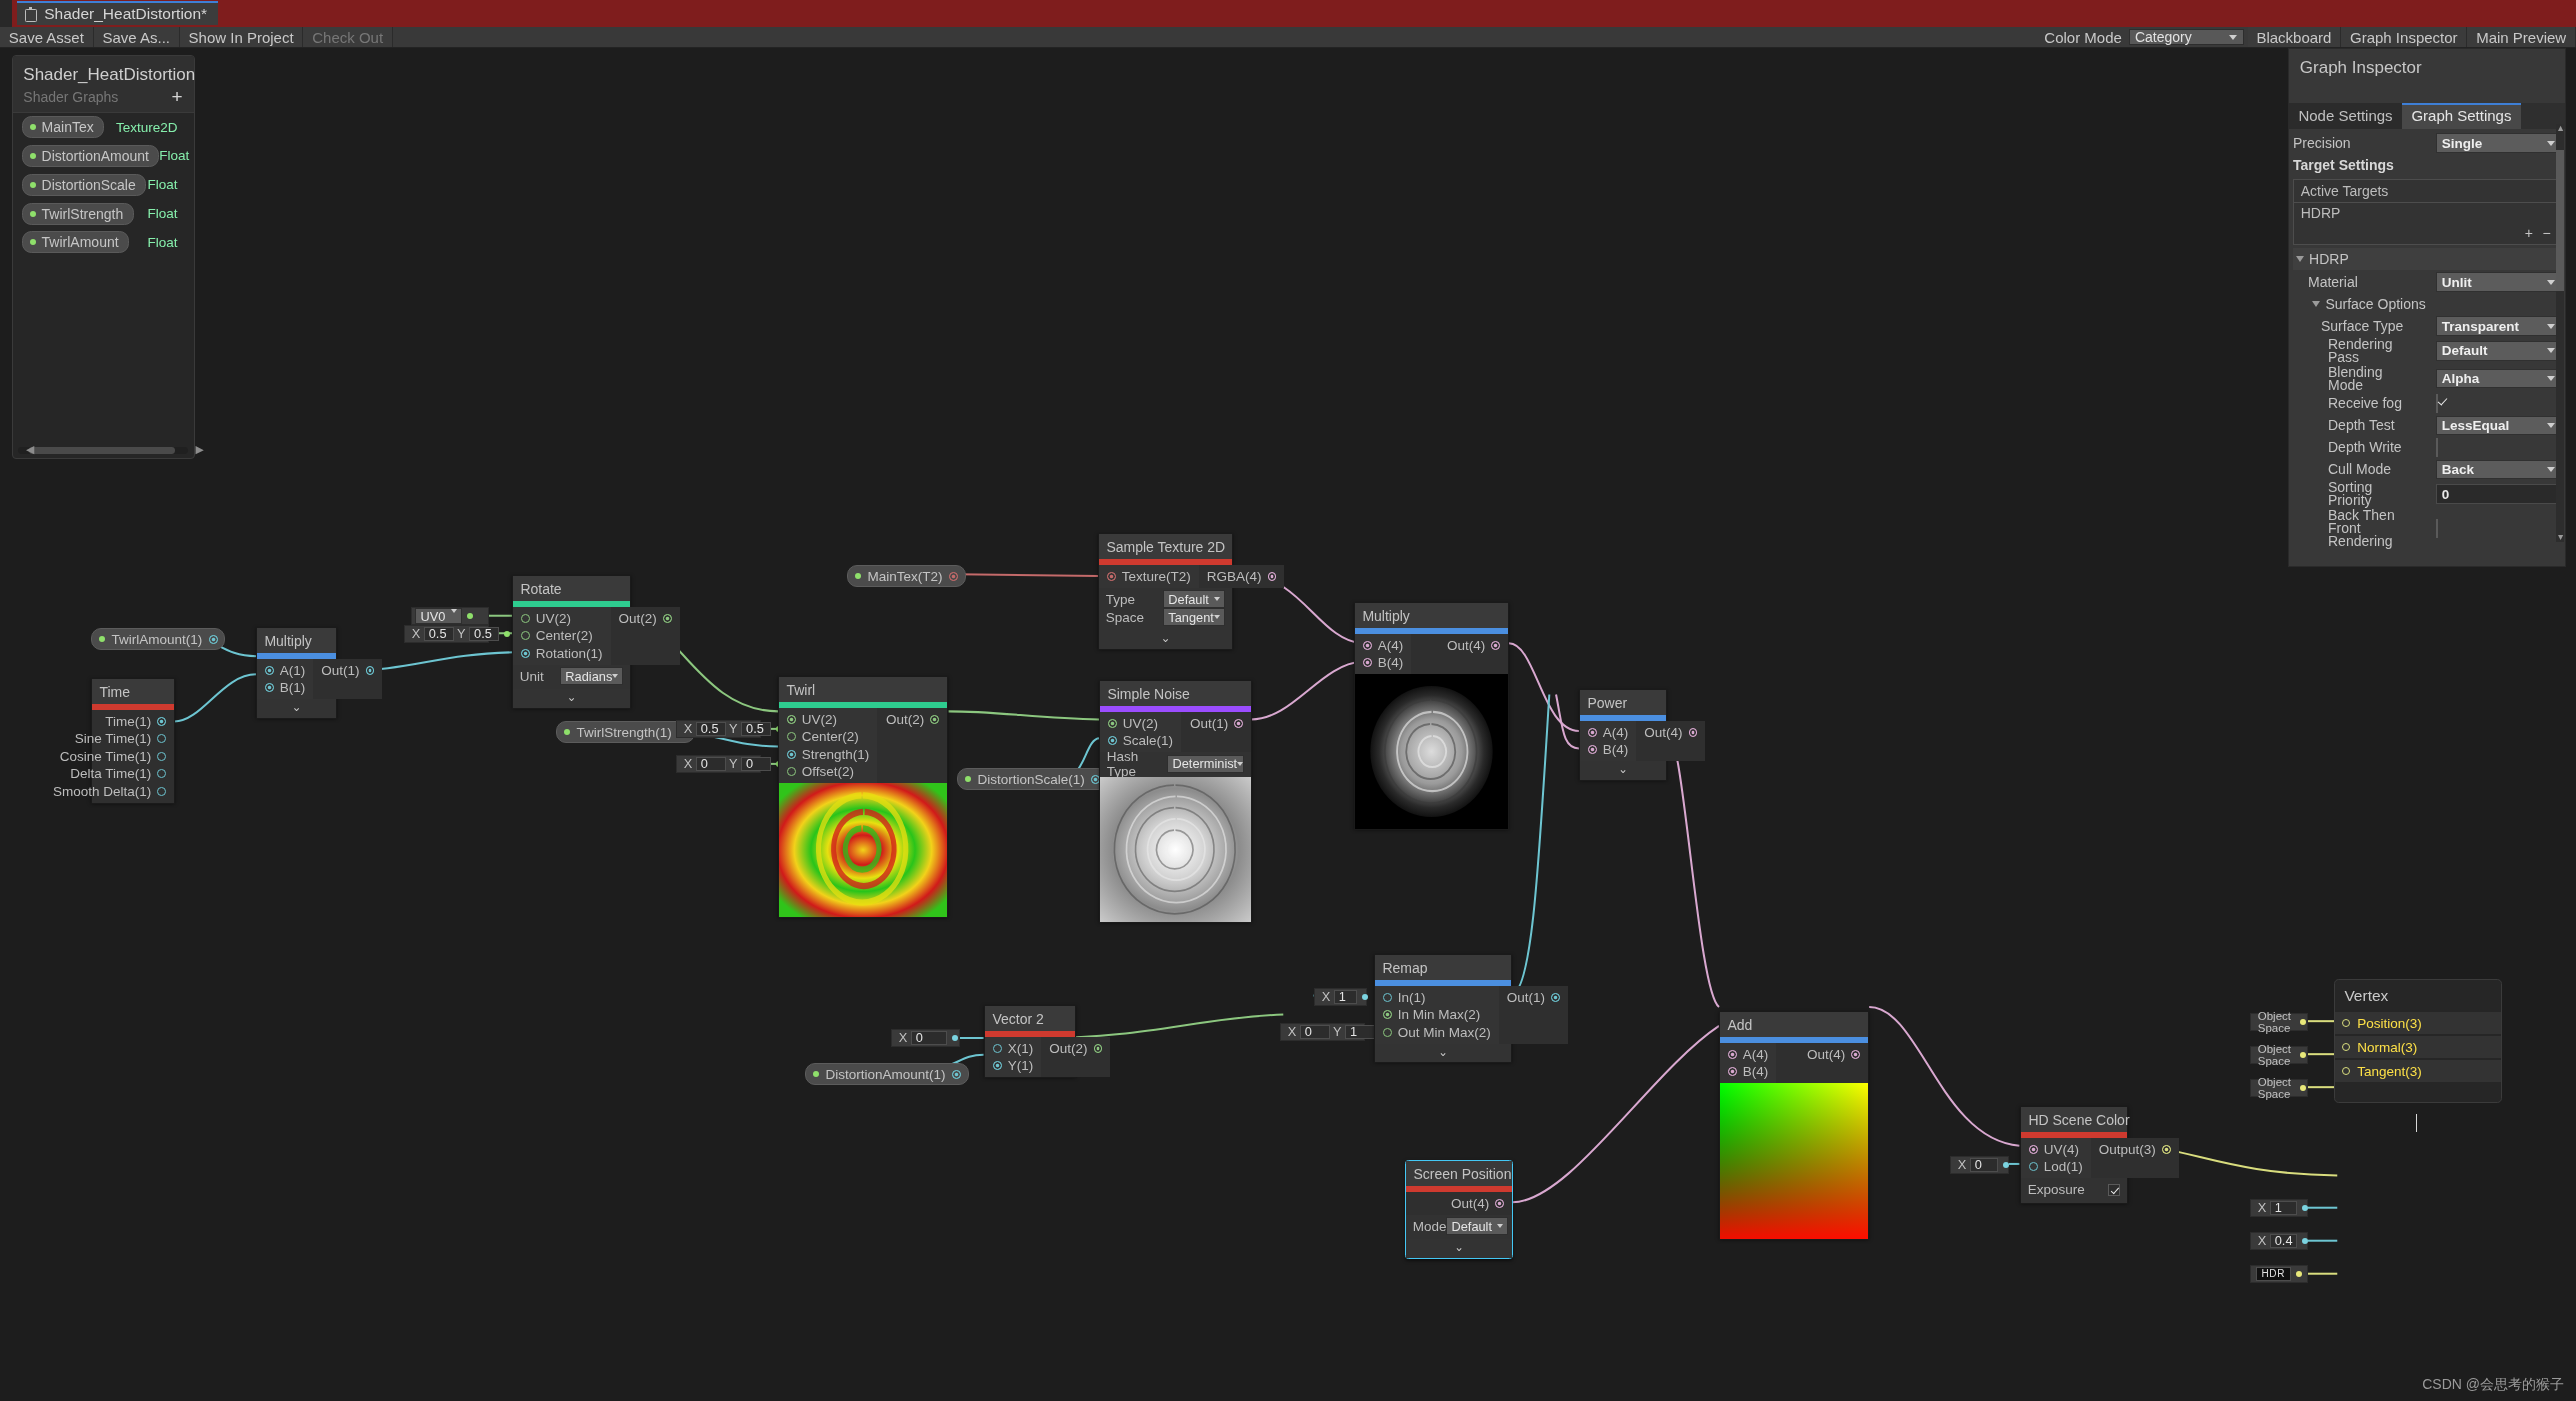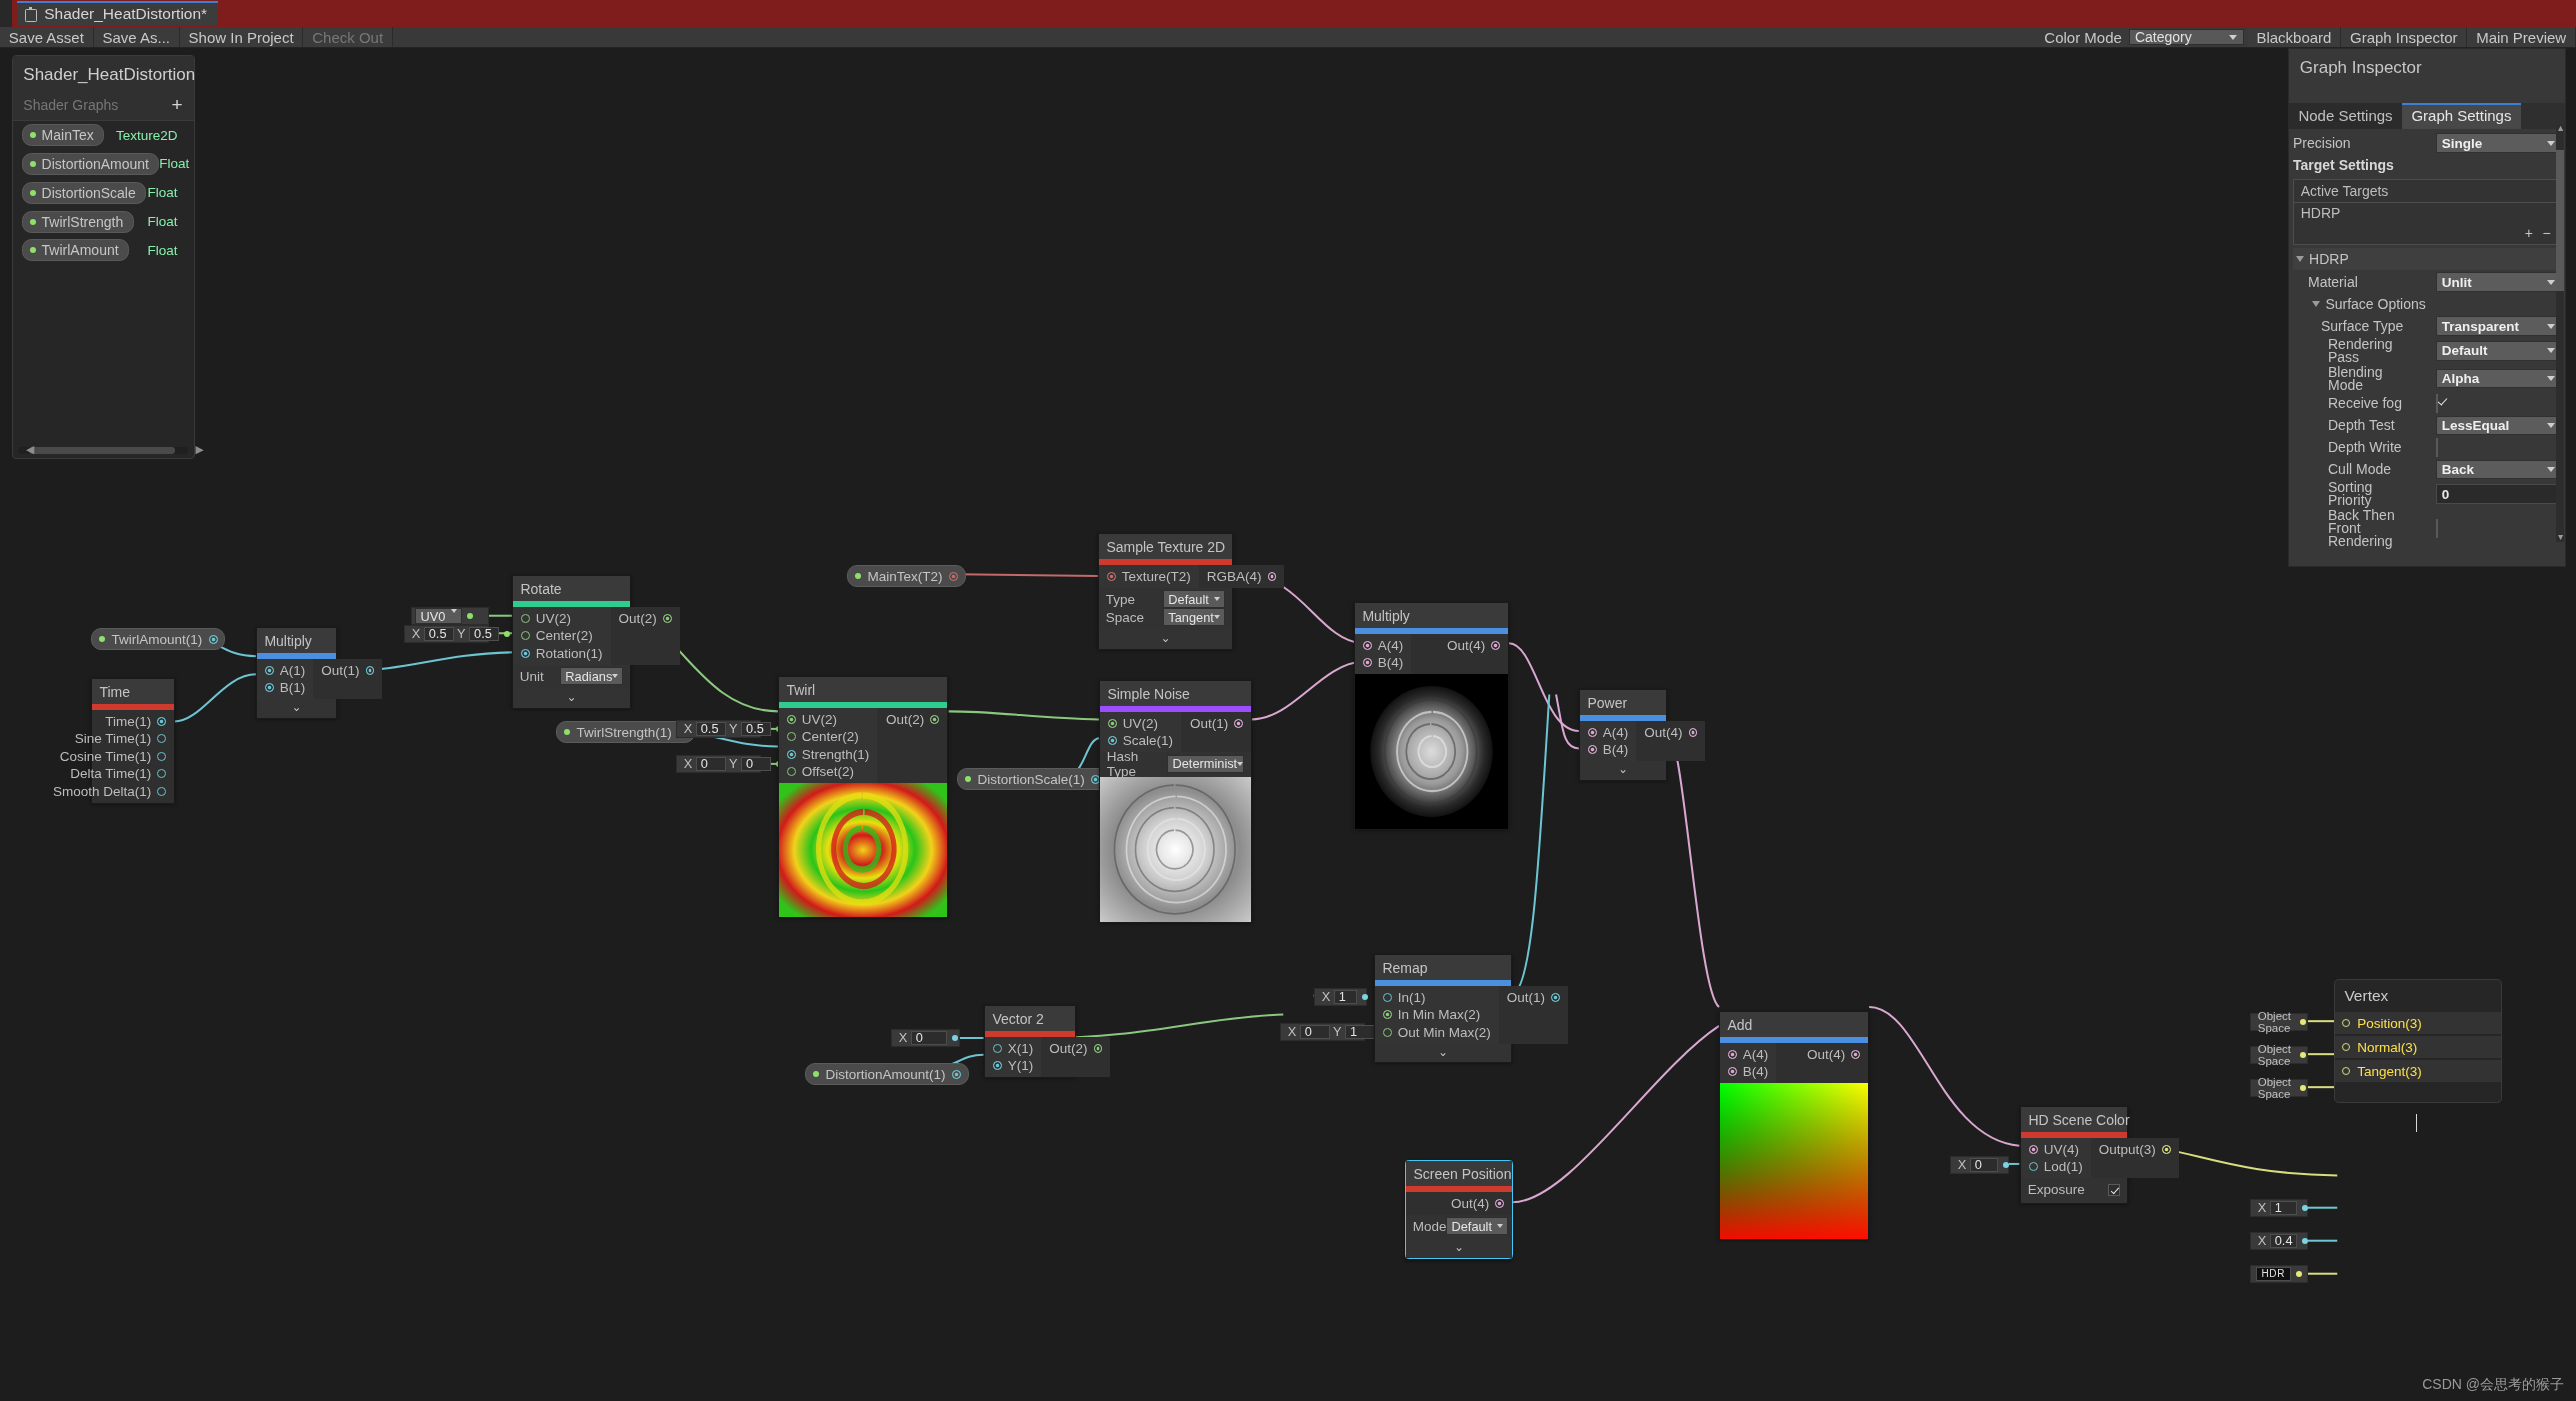--- a/index.html
+++ b/index.html
@@ -32,21 +32,21 @@
 
   
   #canvas{position:absolute;left:0;top:48px;width:2576px;height:1353px;background:#1d1d1d;overflow:hidden;}
   #wires{position:absolute;left:0;top:0;width:2576px;height:1353px;pointer-events:none;}
 
   
   #blackboard{position:absolute;left:11.5px;top:6.7px;width:183px;height:404px;background:#262626;
               border:0.7px solid #3a3a3a;border-radius:4px;box-sizing:border-box;}
   #bb-head{padding:9.4px 10.8px 6.7px 10.8px;border-bottom:0.7px solid #3a3a3a;background:#303030;border-radius:3.4px 3.4px 0 0;}
   #bb-title{font-size:17px;color:#cfcfcf;}
-  #bb-sub-row{display:flex;align-items:center;justify-content:space-between;margin-top:12px;}
+  #bb-sub-row{display:flex;align-items:center;justify-content:space-between;margin-top:4px;}
   #bb-sub{font-size:14px;color:#767676;}
   #bb-plus{font-size:19px;color:#d5d5d5;line-height:12px;}
   .bb-row{display:flex;align-items:center;padding:3.4px 8px 3.4px 9.4px;}
   .bb-pill{display:flex;align-items:center;background:#4b4b4b;border:0.7px solid #5a5a5a;border-radius:9.4px;
            padding:2px 9.4px 2px 6.7px;box-sizing:border-box;}
   .bb-dot{width:6px;height:6px;border-radius:50%;background:#8fe06b;margin-right:6px;flex:none;}
   .bb-name{font-size:14px;color:#c6c6c6;white-space:nowrap;}
   .bb-type{font-size:13.5px;color:#86efac;margin-left:auto;padding-right:8px;white-space:nowrap;}
   #bb-scroll{position:absolute;left:5.4px;right:5.4px;bottom:4px;height:6.7px;background:#202020;border-radius:3.4px;}
   #bb-scroll-thumb{position:absolute;left:10.8px;width:146px;top:0;height:6.7px;background:#4a4a4a;border-radius:3.4px;}

